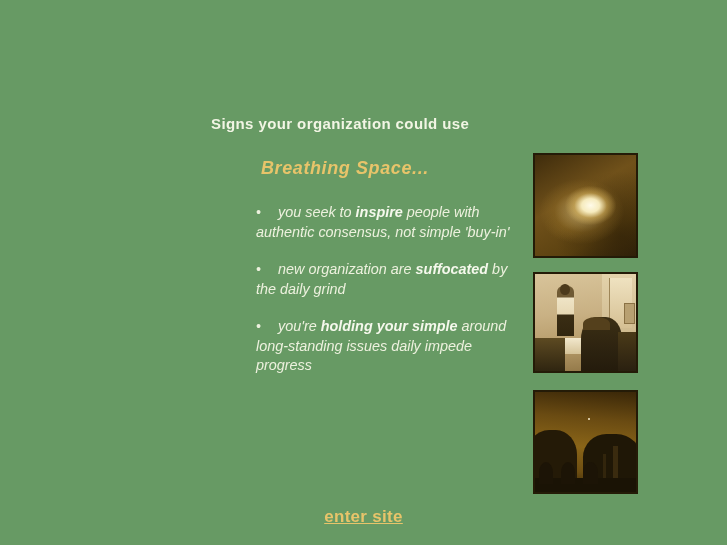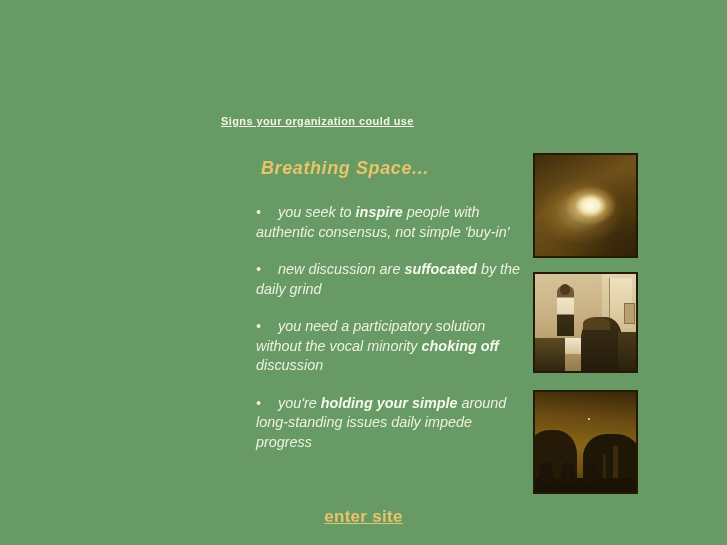--- a/index.html
+++ b/index.html
@@ -18,28 +18,27 @@
   .page {
     position: absolute;
     left: 0; top: 0;
     width: 727px;
     height: 545px;
   }
 
   
   .heading {
     position: absolute;
-    left: 221px;
+    left: 211px;
     top: 115px;
-    font-size: 11px;
+    font-size: 15px;
     font-weight: bold;
     color: #f2f5e4;
     letter-spacing: 0.4px;
     white-space: nowrap;
-    text-decoration: underline;
   }
 
   
   .site-title {
     position: absolute;
     left: 261px;
     top: 158px;
     font-size: 18px;
     font-weight: bold;
     font-style: italic;
@@ -216,26 +215,23 @@
 
   <div class="site-title">Breathing Space...</div>
 
   <div class="bullets">
 
     <div class="bullet-item">
       <span class="dot">•</span><span>you seek to </span><b>inspire</b><span> people with authentic consensus, not simple 'buy-in'</span>
     </div>
 
     <div class="bullet-item">
-      <span class="dot">•</span><span>new discussion are </span><b>suffocated</b><span> by the daily grind</span>
-    </div>
-
-    <div class="bullet-item">
-      <span class="dot">•</span><span>you need a participatory solution without the vocal minority </span><b>choking off</b><span> discussion</span>
-    </div>
+      <span class="dot">•</span><span>new organization are </span><b>suffocated</b><span> by the daily grind</span>
+    </div>
+
 
     <div class="bullet-item">
       <span class="dot">•</span><span>you're </span><b>holding your simple</b><span> around long-standing issues daily impede progress</span>
     </div>
 
   </div>
 
   <div class="photo" id="photo-1">
     <div class="inner sky-cloud-b"></div>
   </div>

